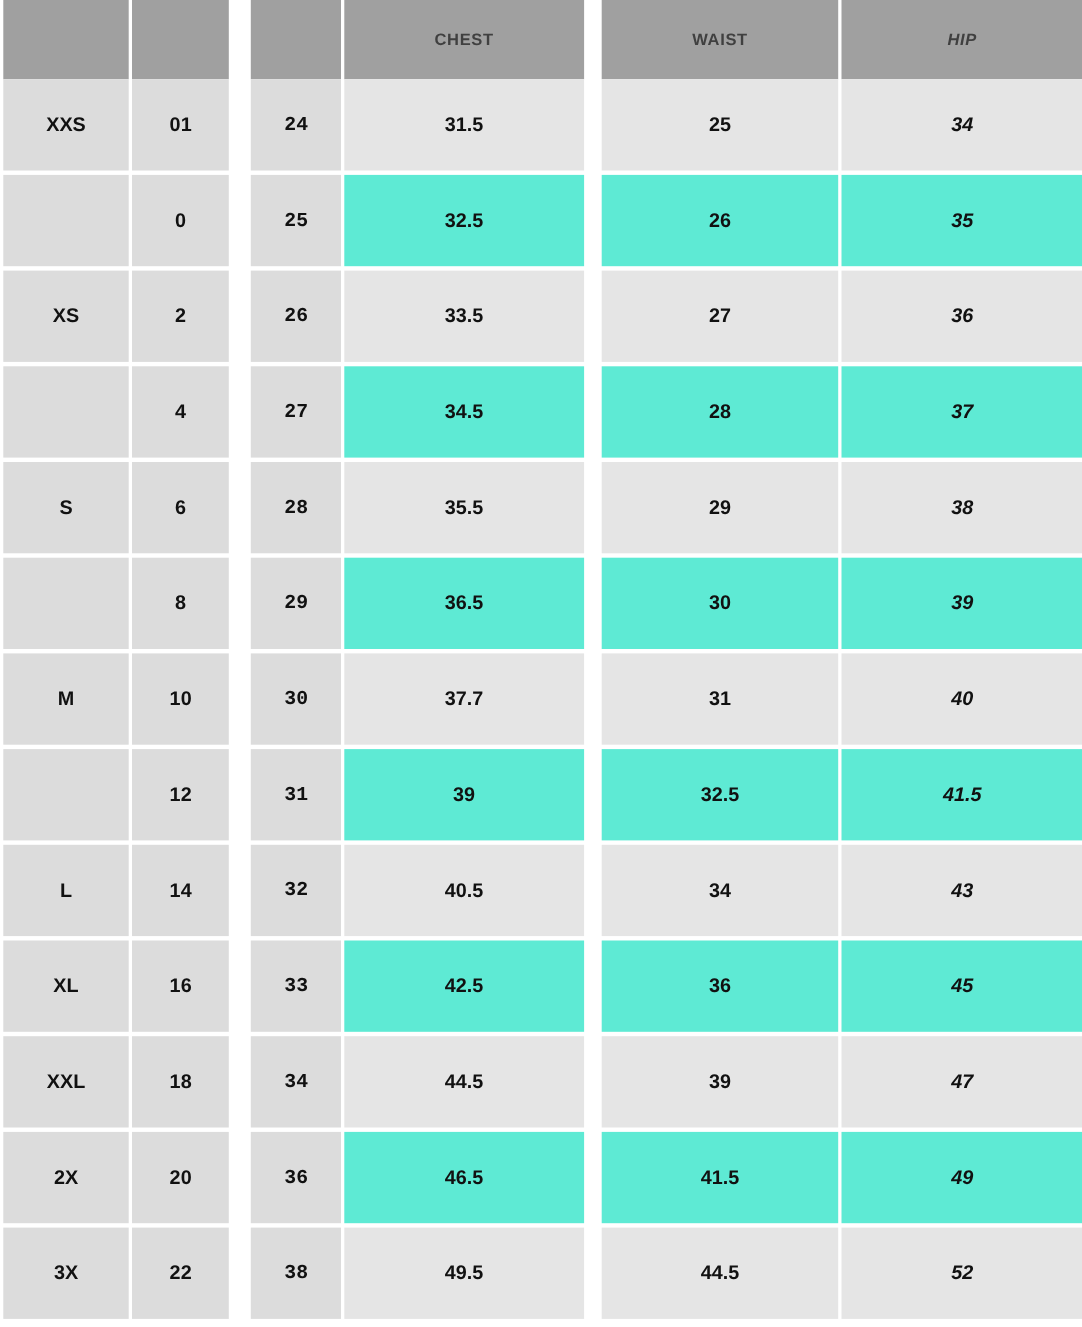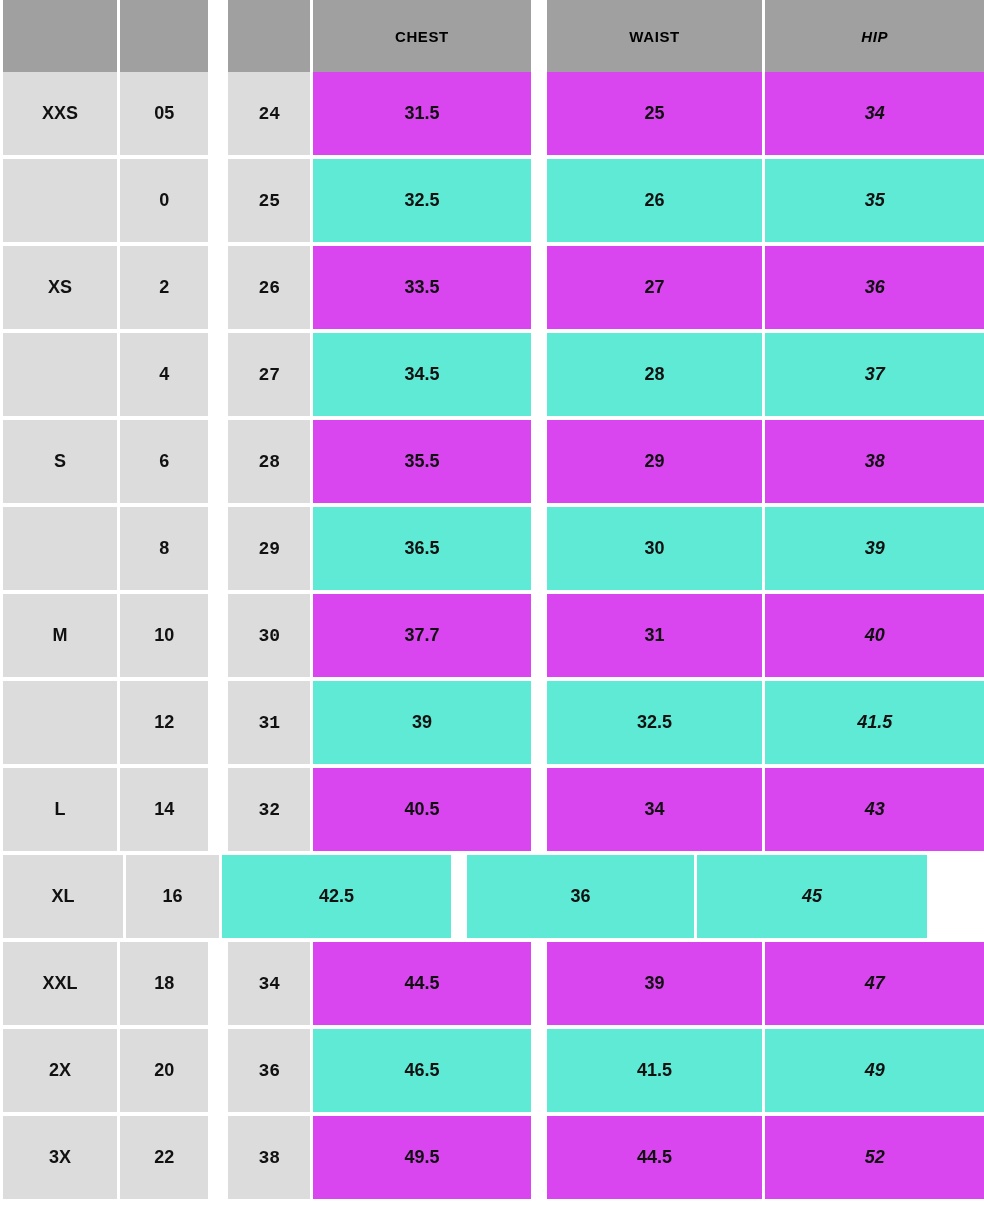--- a/index.html
+++ b/index.html
@@ -26,21 +26,21 @@
     box-sizing: border-box;
     background: #ffffff;
   }
 
   
   .header-row {
     height: 72px;
   }
   .header-row .cell {
     background: #a0a0a0;
-    color: #000000;
+    color: #404040;
     font-size: 15px;
     font-weight: bold;
     letter-spacing: 0.6px;
     text-transform: uppercase;
     display: flex;
     align-items: center;
     justify-content: center;
   }
 
   
@@ -55,21 +55,21 @@
     font-weight: bold;
     color: #111111;
   }
 
   
   .body-row .cell.label {
     background: #dcdcdc;
   }
 
   
-  .body-row.odd .cell.measure { background: #d946ef; }
+  .body-row.odd .cell.measure { background: #e5e5e5; }
   .body-row.even .cell.measure { background: #5eead4; }
 
   
   .c-size    { width: 120px;  margin-left: 3px; }
   .c-numeric { width: 93px;   margin-left: 3px; }
   .c-inseam  { width: 86px;   margin-left: 20px; font-family: Liberation Mono, monospace; }
   .c-chest   { width: 229px;  margin-left: 3px; }
   .c-waist   { width: 227px;  margin-left: 16px; }
   .c-hip     { width: 230px;  margin-left: 3px; font-style: italic; }
 
@@ -92,21 +92,21 @@
 <div class="chart-row header-row">
       <div class="cell c-size"></div>
       <div class="cell c-numeric"></div>
       <div class="cell c-inseam"></div>
       <div class="cell c-chest">CHEST</div>
       <div class="cell c-waist">WAIST</div>
       <div class="cell c-hip">HIP</div>
     </div>
     <div class="chart-row body-row odd">
       <div class="cell c-size label">XXS</div>
-      <div class="cell c-numeric label">05</div>
+      <div class="cell c-numeric label">01</div>
       <div class="cell c-inseam label">24</div>
       <div class="cell c-chest measure">31.5</div>
       <div class="cell c-waist measure">25</div>
       <div class="cell c-hip measure">34</div>
     </div>
     <div class="chart-row body-row even">
       <div class="cell c-size label"></div>
       <div class="cell c-numeric label">0</div>
       <div class="cell c-inseam label">25</div>
       <div class="cell c-chest measure">32.5</div>
@@ -165,20 +165,21 @@
       <div class="cell c-size label">L</div>
       <div class="cell c-numeric label">14</div>
       <div class="cell c-inseam label">32</div>
       <div class="cell c-chest measure">40.5</div>
       <div class="cell c-waist measure">34</div>
       <div class="cell c-hip measure">43</div>
     </div>
     <div class="chart-row body-row even">
       <div class="cell c-size label">XL</div>
       <div class="cell c-numeric label">16</div>
+      <div class="cell c-inseam label">33</div>
       <div class="cell c-chest measure">42.5</div>
       <div class="cell c-waist measure">36</div>
       <div class="cell c-hip measure">45</div>
     </div>
     <div class="chart-row body-row odd">
       <div class="cell c-size label">XXL</div>
       <div class="cell c-numeric label">18</div>
       <div class="cell c-inseam label">34</div>
       <div class="cell c-chest measure">44.5</div>
       <div class="cell c-waist measure">39</div>

